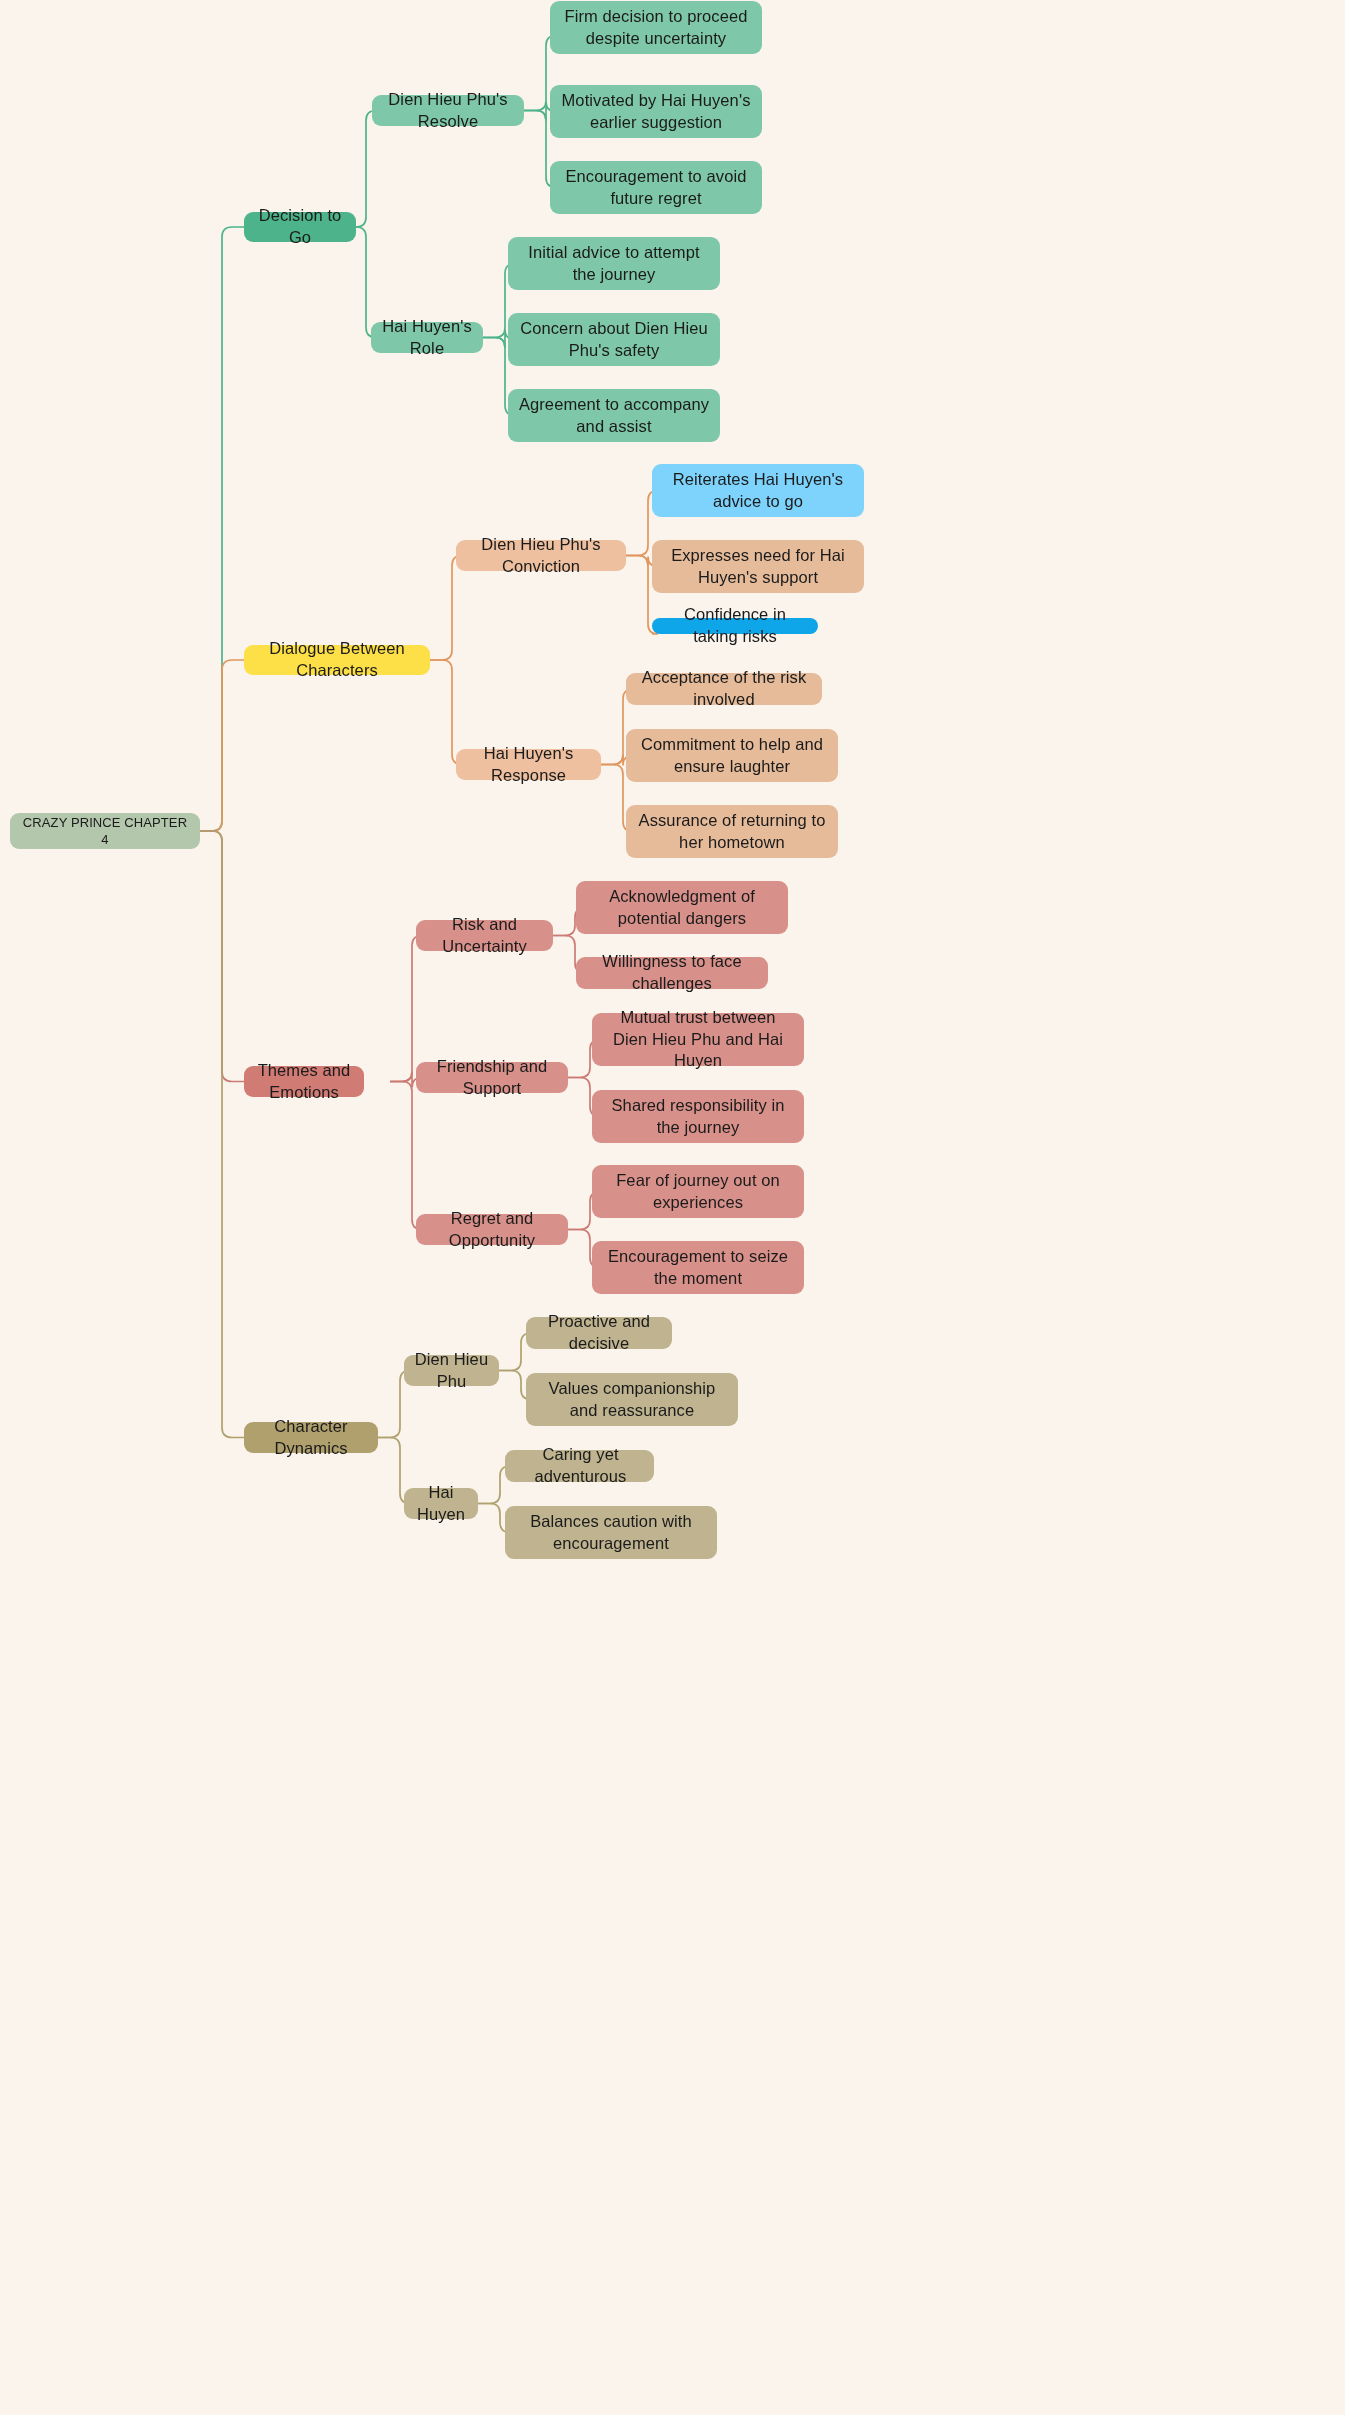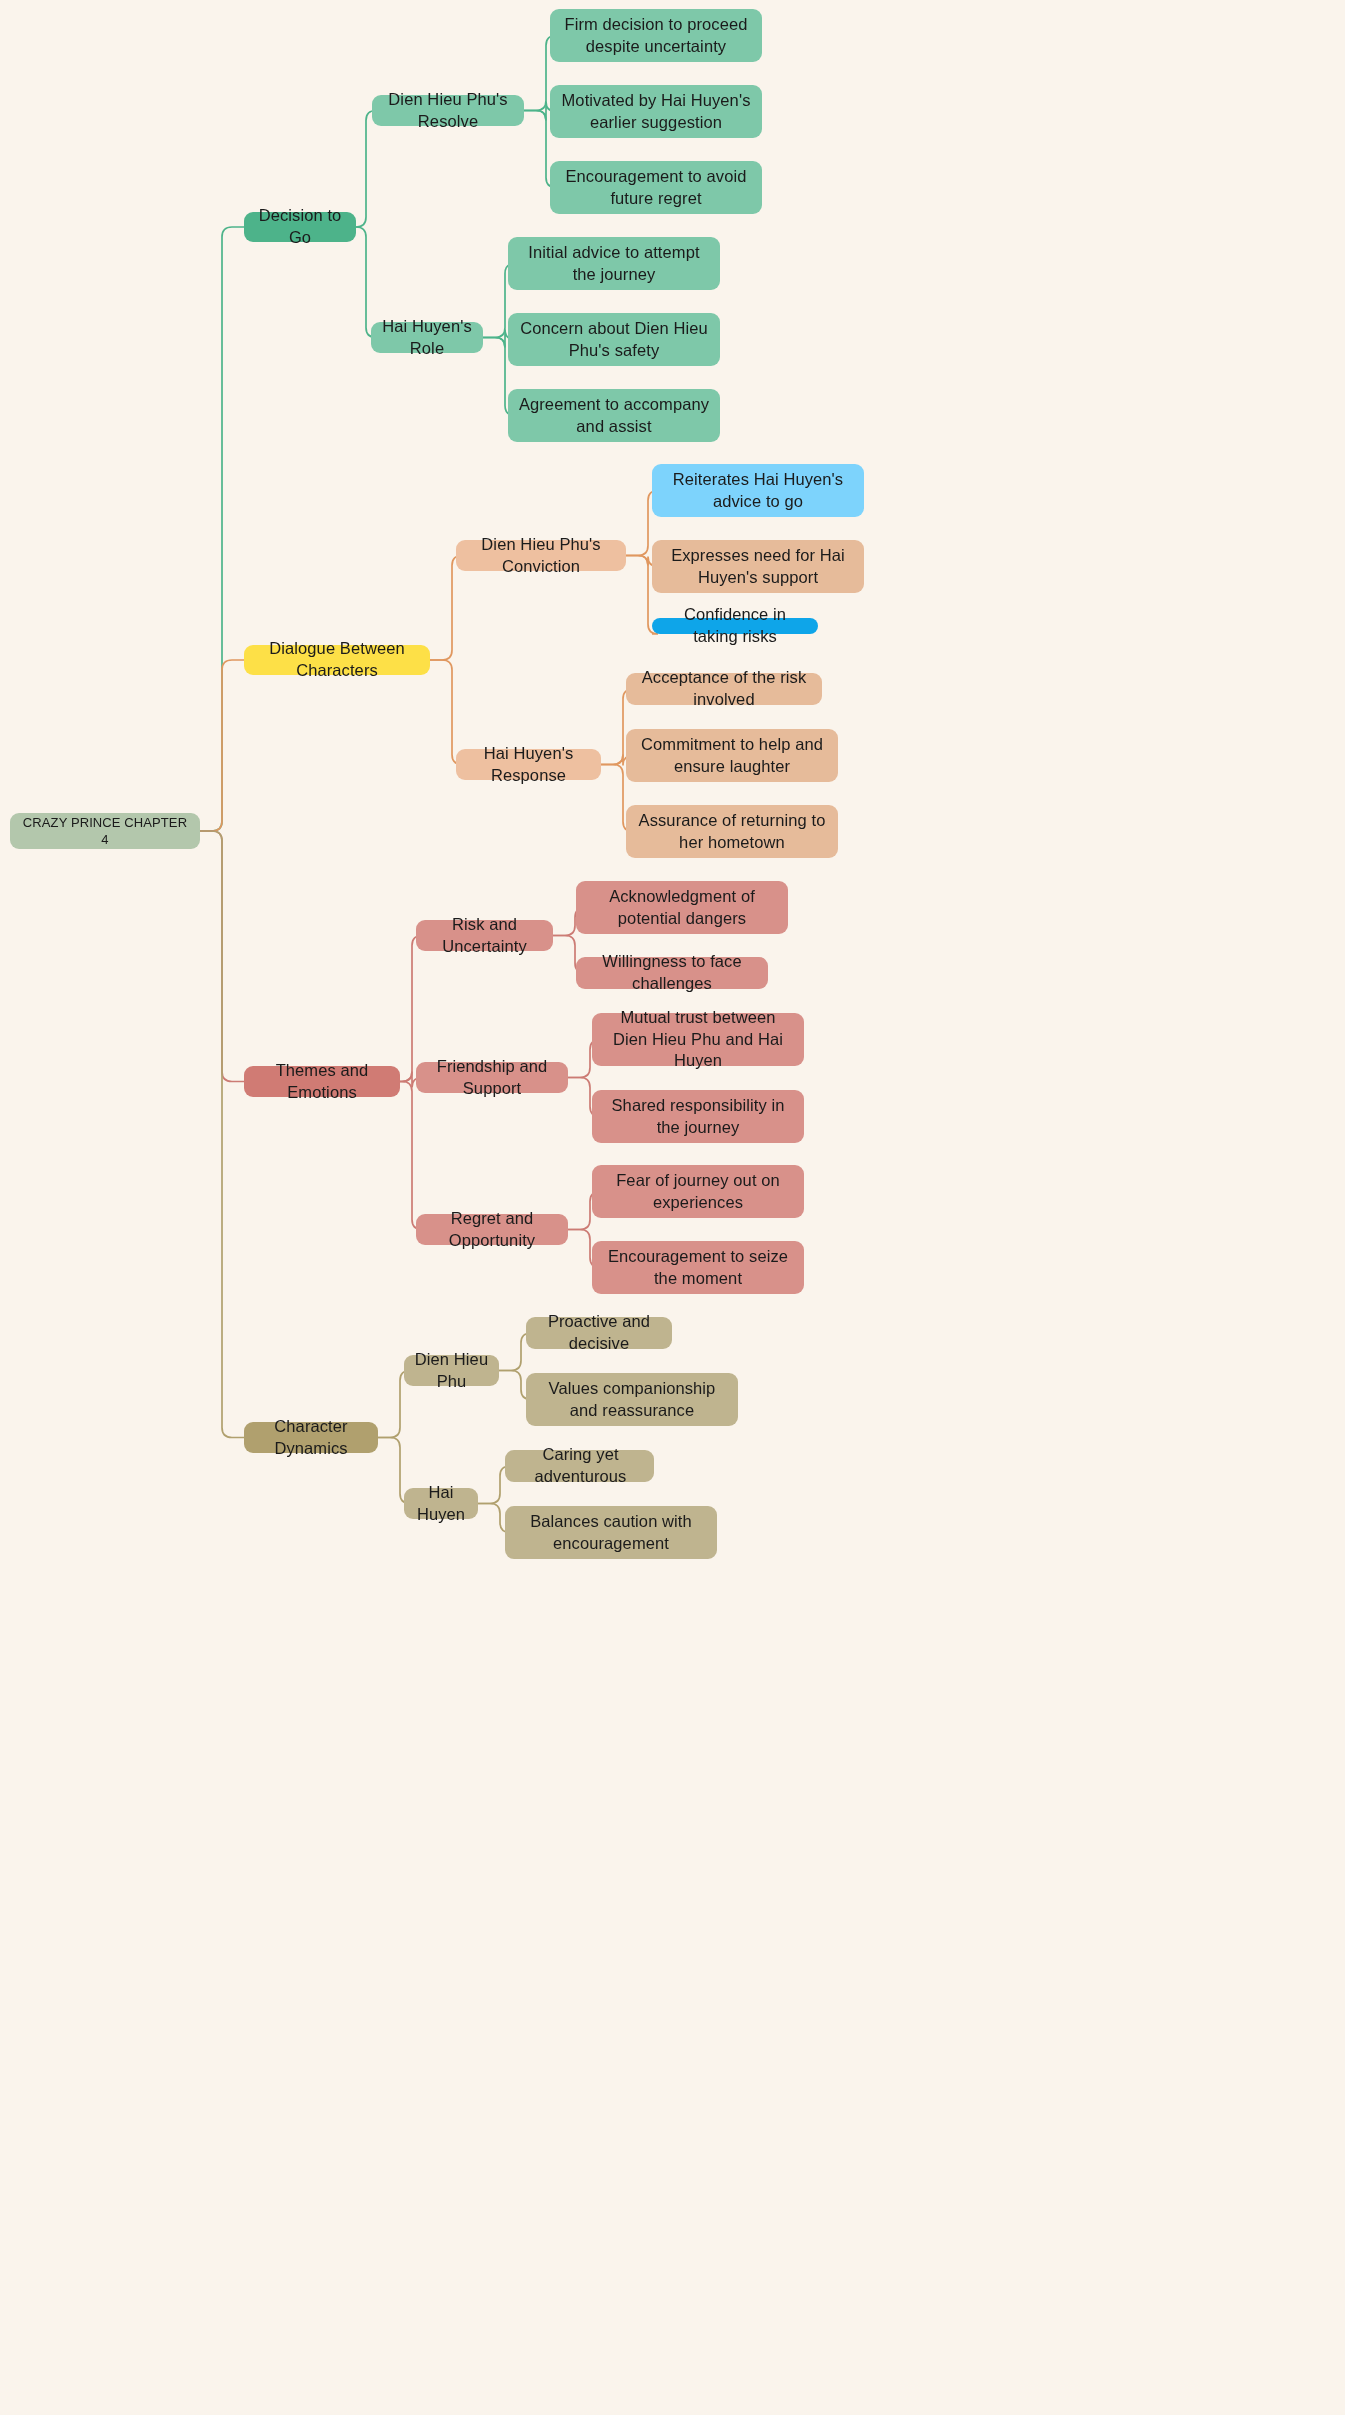--- a/index.html
+++ b/index.html
@@ -71,21 +71,21 @@
     </svg>
 <div class="node root" style="left: 10px; top: 813px; width: 190px; height: 36px; background: rgb(179, 199, 172);">
       <span>CRAZY PRINCE CHAPTER 4</span>
     </div>
     <div class="node lvl1" style="left: 244px; top: 212px; width: 112px; height: 30px; background: rgb(77, 179, 138);">
       <span>Decision to Go</span>
     </div>
     <div class="node lvl2" style="left: 372px; top: 95px; width: 152px; height: 31px; background: rgb(126, 200, 169);">
       <span>Dien Hieu Phu's Resolve</span>
     </div>
-    <div class="node lvl3" style="left: 550px; top: 9px; width: 212px; height: 53px; background: rgb(126, 200, 169);">
+    <div class="node lvl3" style="left: 550px; top: 1px; width: 212px; height: 53px; background: rgb(126, 200, 169);">
       <span>Firm decision to proceed despite uncertainty</span>
     </div>
     <div class="node lvl3" style="left: 550px; top: 85px; width: 212px; height: 53px; background: rgb(126, 200, 169);">
       <span>Motivated by Hai Huyen's earlier suggestion</span>
     </div>
     <div class="node lvl3" style="left: 550px; top: 161px; width: 212px; height: 53px; background: rgb(126, 200, 169);">
       <span>Encouragement to avoid future regret</span>
     </div>
     <div class="node lvl2" style="left: 371px; top: 322px; width: 112px; height: 31px; background: rgb(126, 200, 169);">
       <span>Hai Huyen's Role</span>
@@ -119,21 +119,21 @@
     </div>
     <div class="node lvl3" style="left: 626px; top: 673px; width: 196px; height: 32px; background: rgb(230, 187, 154);">
       <span>Acceptance of the risk involved</span>
     </div>
     <div class="node lvl3" style="left: 626px; top: 729px; width: 212px; height: 53px; background: rgb(230, 187, 154);">
       <span>Commitment to help and ensure laughter</span>
     </div>
     <div class="node lvl3" style="left: 626px; top: 805px; width: 212px; height: 53px; background: rgb(230, 187, 154);">
       <span>Assurance of returning to her hometown</span>
     </div>
-    <div class="node lvl1" style="left: 244px; top: 1066px; width: 156px; height: 31px; background: rgb(208, 123, 116);">
+    <div class="node lvl1" style="left: 244px; top: 1066px; width: 120px; height: 31px; background: rgb(208, 123, 116);">
       <span>Themes and Emotions</span>
     </div>
     <div class="node lvl2" style="left: 416px; top: 920px; width: 137px; height: 31px; background: rgb(216, 145, 138);">
       <span>Risk and Uncertainty</span>
     </div>
     <div class="node lvl3" style="left: 576px; top: 881px; width: 212px; height: 53px; background: rgb(216, 145, 138);">
       <span>Acknowledgment of potential dangers</span>
     </div>
     <div class="node lvl3" style="left: 576px; top: 957px; width: 192px; height: 32px; background: rgb(216, 145, 138);">
       <span>Willingness to face challenges</span>

